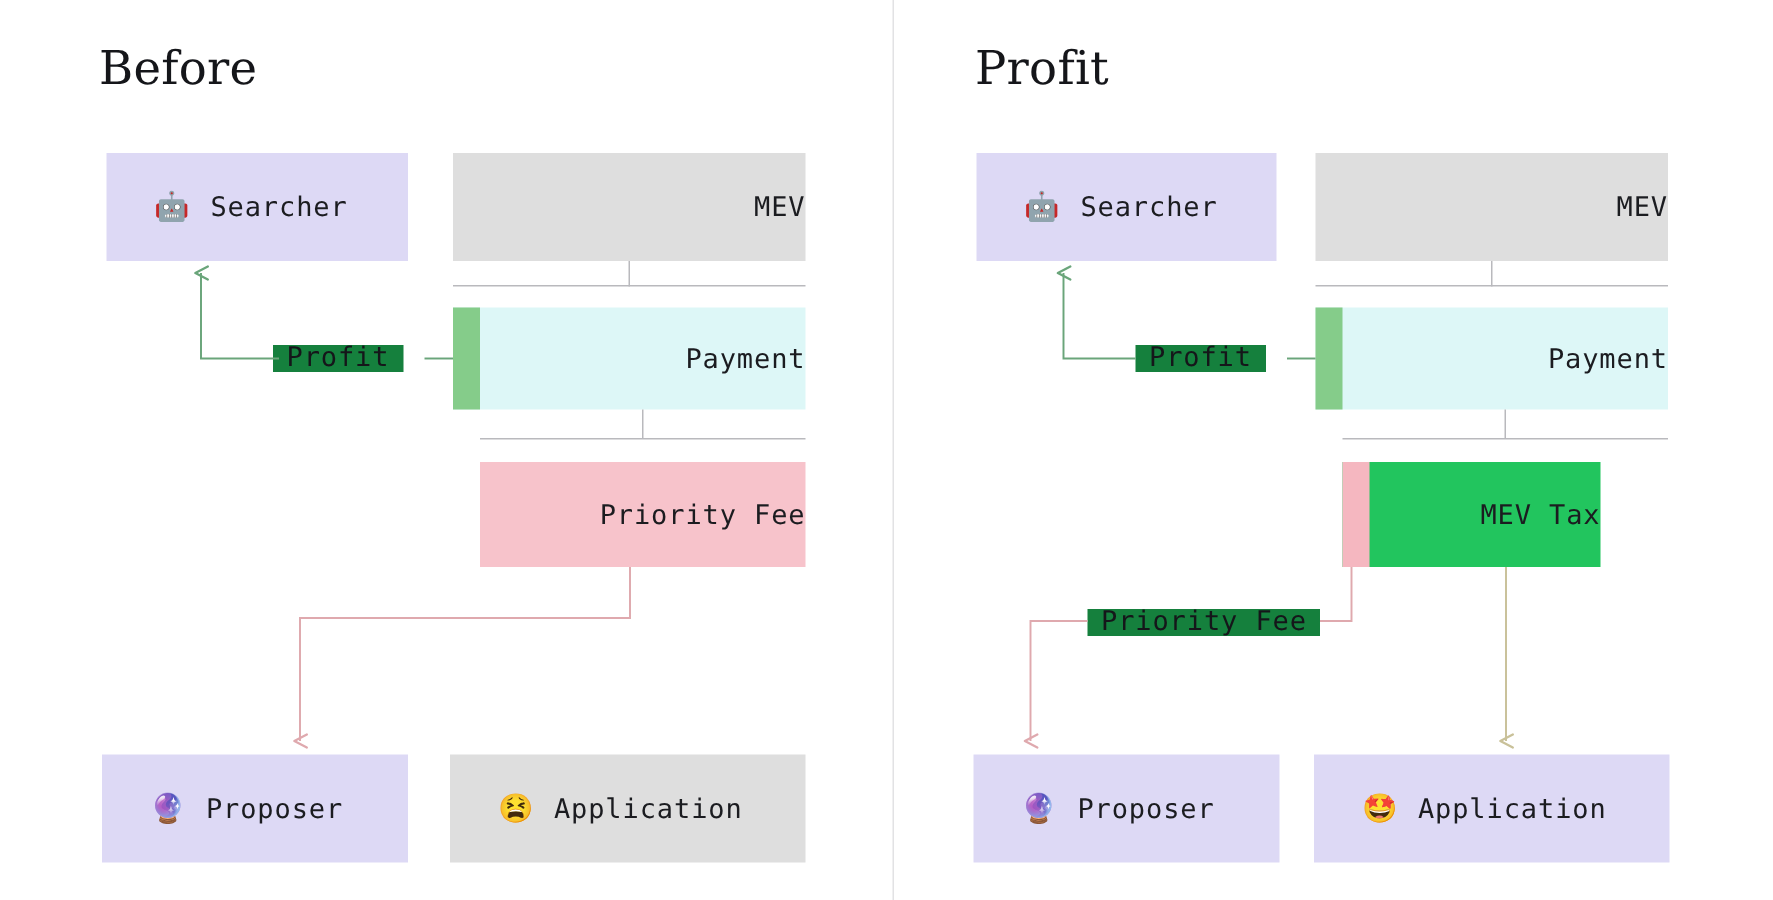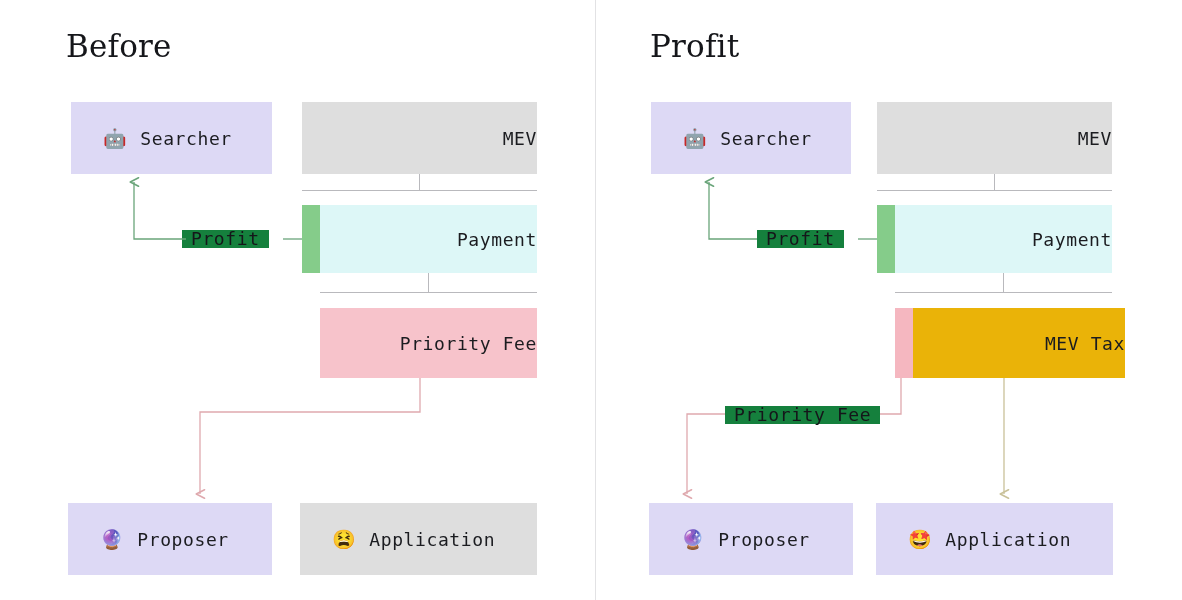--- a/index.html
+++ b/index.html
@@ -149,21 +149,21 @@
   <div class="hline" style="left:877px; top:190px; width:235px;"></div>
 
   <div class="box" style="left:877px; top:205px; width:235px; height:68px; background:#ddf7f7;">
     <span>Payment</span>
   </div>
   <div class="sidebar" style="left:877px; top:205px; width:18px; height:68px; background:#85cc8a;"></div>
 
   <div class="vline" style="left:1003px; top:273px; height:19px;"></div>
   <div class="hline" style="left:895px; top:292px; width:217px;"></div>
 
-  <div class="box" style="left:895px; top:308px; width:230px; height:70px; background:#eab308;">
+  <div class="box" style="left:895px; top:308px; width:172px; height:70px; background:#22c55e;">
     <span>MEV Tax</span>
   </div>
   <div class="sidebar" style="left:895px; top:308px; width:18px; height:70px; background:#f5b7c0;"></div>
 
   <div class="box with-emoji" style="left:649px; top:503px; width:204px; height:72px; background:#ddd9f5;">
     <span class="emoji">🔮</span>
     <span>Proposer</span>
   </div>
 
   <div class="box with-emoji" style="left:876px; top:503px; width:237px; height:72px; background:#ddd9f5;">

